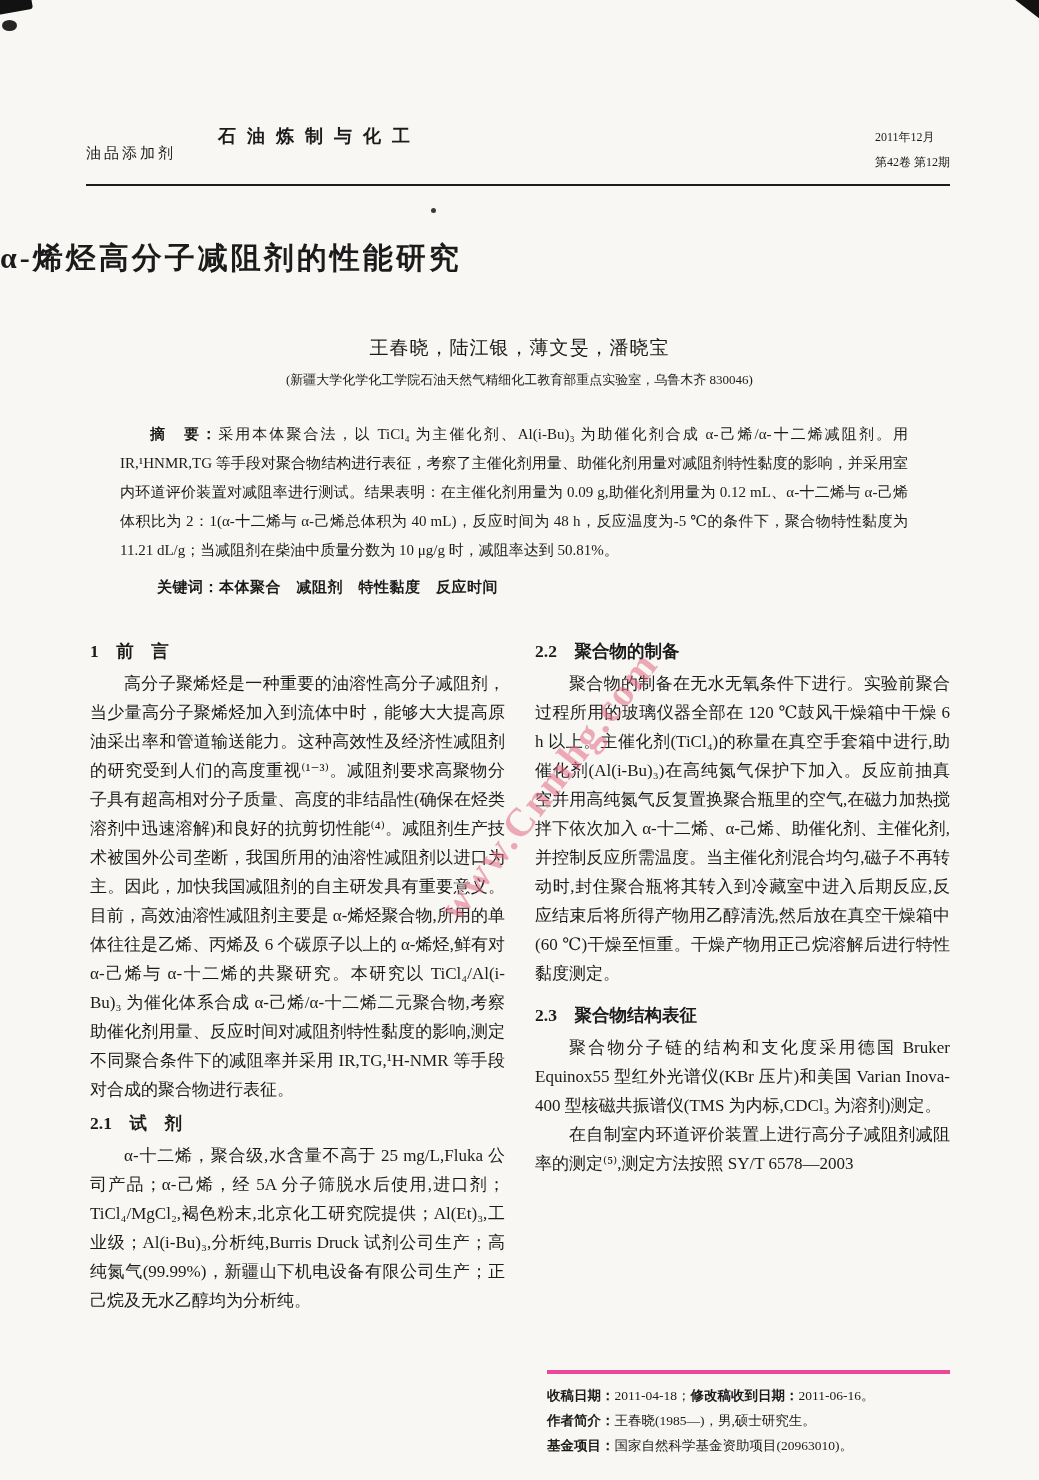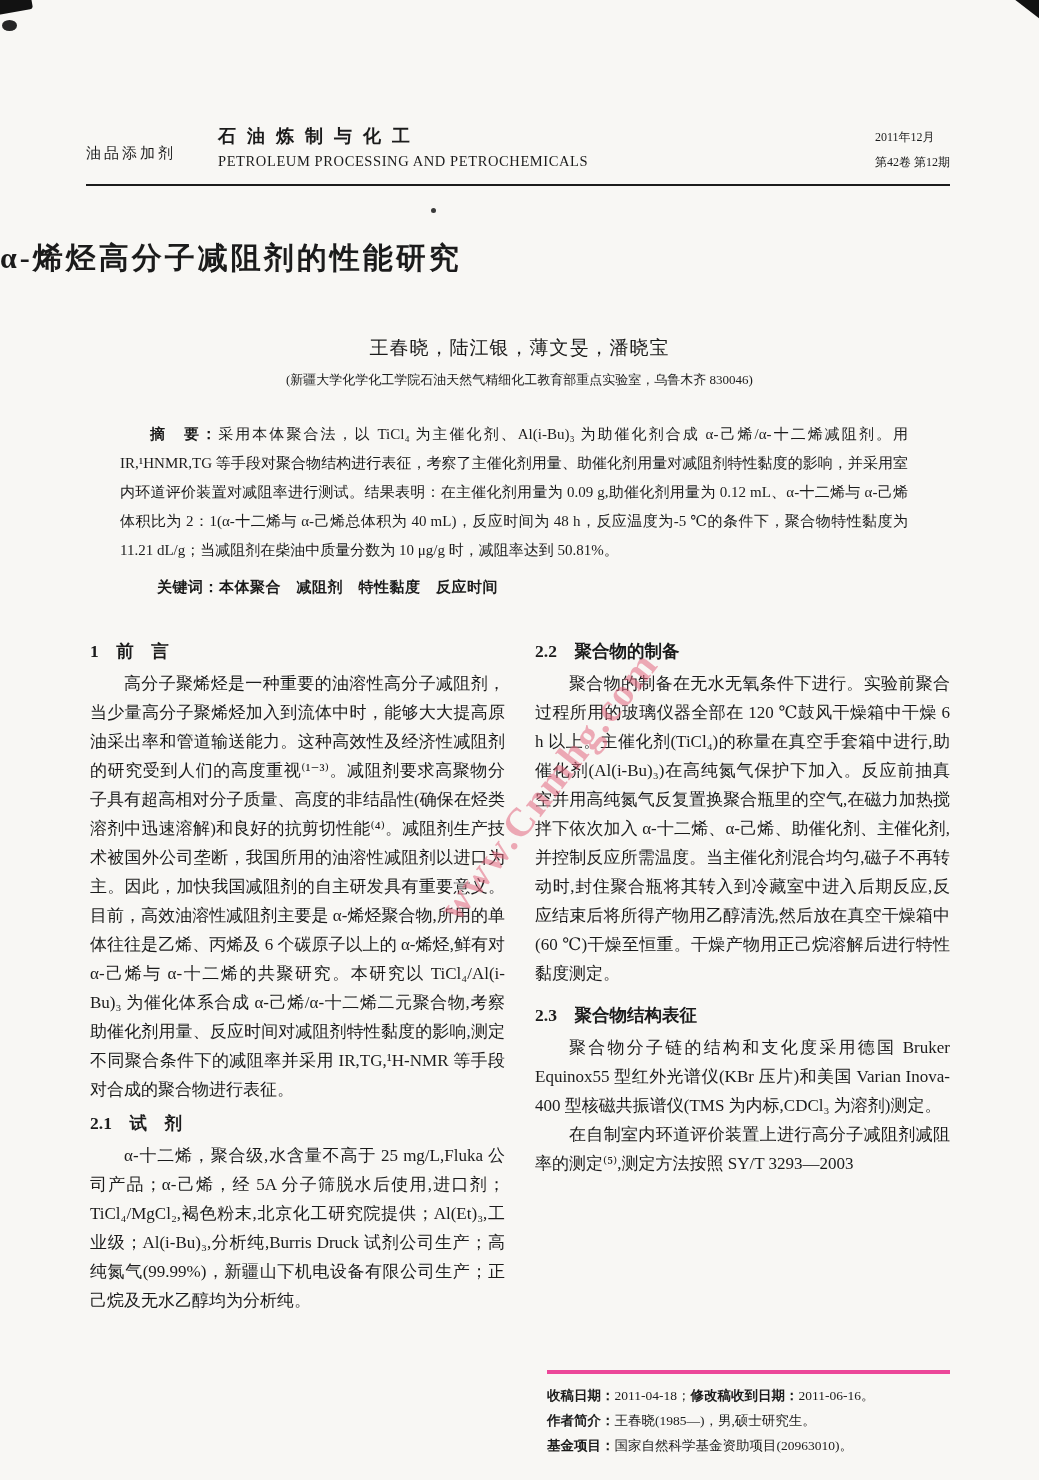--- a/index.html
+++ b/index.html
@@ -67,21 +67,20 @@
 
   <div class="artifact artifact-tl1"></div>
   <div class="artifact artifact-tl2"></div>
   <div class="artifact artifact-tr"></div>
   <div class="artifact-dot artifact"></div>
 
   <div class="header">
     <div class="col-label">油品添加剂</div>
     <div class="center-block">
       <div class="journal-cn">石油炼制与化工</div>
-      <div class="journal-en">PETROLEUM PROCESSING AND PETROCHEMICALS</div>
     </div>
     <div class="issue-block">
       <div>2011年12月</div>
       <div>第42卷 第12期</div>
     </div>
   </div>
   <div class="header-rule"></div>
 
   <div class="title">α-烯烃高分子减阻剂的性能研究</div>
   <div class="authors">王春晓，陆江银，薄文旻，潘晓宝</div>
@@ -102,21 +101,21 @@
       <p class="body-text">高分子聚烯烃是一种重要的油溶性高分子减阻剂，当少量高分子聚烯烃加入到流体中时，能够大大提高原油采出率和管道输送能力。这种高效性及经济性减阻剂的研究受到人们的高度重视⁽¹⁻³⁾。减阻剂要求高聚物分子具有超高相对分子质量、高度的非结晶性(确保在烃类溶剂中迅速溶解)和良好的抗剪切性能⁽⁴⁾。减阻剂生产技术被国外公司垄断，我国所用的油溶性减阻剂以进口为主。因此，加快我国减阻剂的自主研发具有重要意义。目前，高效油溶性减阻剂主要是 α-烯烃聚合物,所用的单体往往是乙烯、丙烯及 6 个碳原子以上的 α-烯烃,鲜有对 α-己烯与 α-十二烯的共聚研究。本研究以 TiCl₄/Al(i-Bu)₃ 为催化体系合成 α-己烯/α-十二烯二元聚合物,考察助催化剂用量、反应时间对减阻剂特性黏度的影响,测定不同聚合条件下的减阻率并采用 IR,TG,¹H-NMR 等手段对合成的聚合物进行表征。</p>
       <div class="col-heading">2.1　试　剂</div>
       <p class="body-text">α-十二烯，聚合级,水含量不高于 25 mg/L,Fluka 公司产品；α-己烯，经 5A 分子筛脱水后使用,进口剂；TiCl₄/MgCl₂,褐色粉末,北京化工研究院提供；Al(Et)₃,工业级；Al(i-Bu)₃,分析纯,Burris Druck 试剂公司生产；高纯氮气(99.99%)，新疆山下机电设备有限公司生产；正己烷及无水乙醇均为分析纯。</p>
     </div>
 
     <div class="column right">
       <div class="col-heading">2.2　聚合物的制备</div>
       <p class="body-text">聚合物的制备在无水无氧条件下进行。实验前聚合过程所用的玻璃仪器全部在 120 ℃鼓风干燥箱中干燥 6 h 以上。主催化剂(TiCl₄)的称量在真空手套箱中进行,助催化剂(Al(i-Bu)₃)在高纯氮气保护下加入。反应前抽真空并用高纯氮气反复置换聚合瓶里的空气,在磁力加热搅拌下依次加入 α-十二烯、α-己烯、助催化剂、主催化剂,并控制反应所需温度。当主催化剂混合均匀,磁子不再转动时,封住聚合瓶将其转入到冷藏室中进入后期反应,反应结束后将所得产物用乙醇清洗,然后放在真空干燥箱中(60 ℃)干燥至恒重。干燥产物用正己烷溶解后进行特性黏度测定。</p>
       <div class="col-heading major">2.3　聚合物结构表征</div>
       <p class="body-text">聚合物分子链的结构和支化度采用德国 Bruker Equinox55 型红外光谱仪(KBr 压片)和美国 Varian Inova-400 型核磁共振谱仪(TMS 为内标,CDCl₃ 为溶剂)测定。</p>
-      <p class="body-text">在自制室内环道评价装置上进行高分子减阻剂减阻率的测定⁽⁵⁾,测定方法按照 SY/T 3293—2003</p>
+      <p class="body-text">在自制室内环道评价装置上进行高分子减阻剂减阻率的测定⁽⁵⁾,测定方法按照 SY/T 6578—2003</p>
 
       <div class="footnote">
         <div class="fn-line">
           <b>收稿日期：</b><span>2011-04-18；</span><b>修改稿收到日期：</b><span>2011-06-16。</span>
         </div>
         <div class="fn-line">
           <b>作者简介：</b><span>王春晓(1985—)，男,硕士研究生。</span>
         </div>
         <div class="fn-line">
           <b>基金项目：</b><span>国家自然科学基金资助项目(20963010)。</span>

